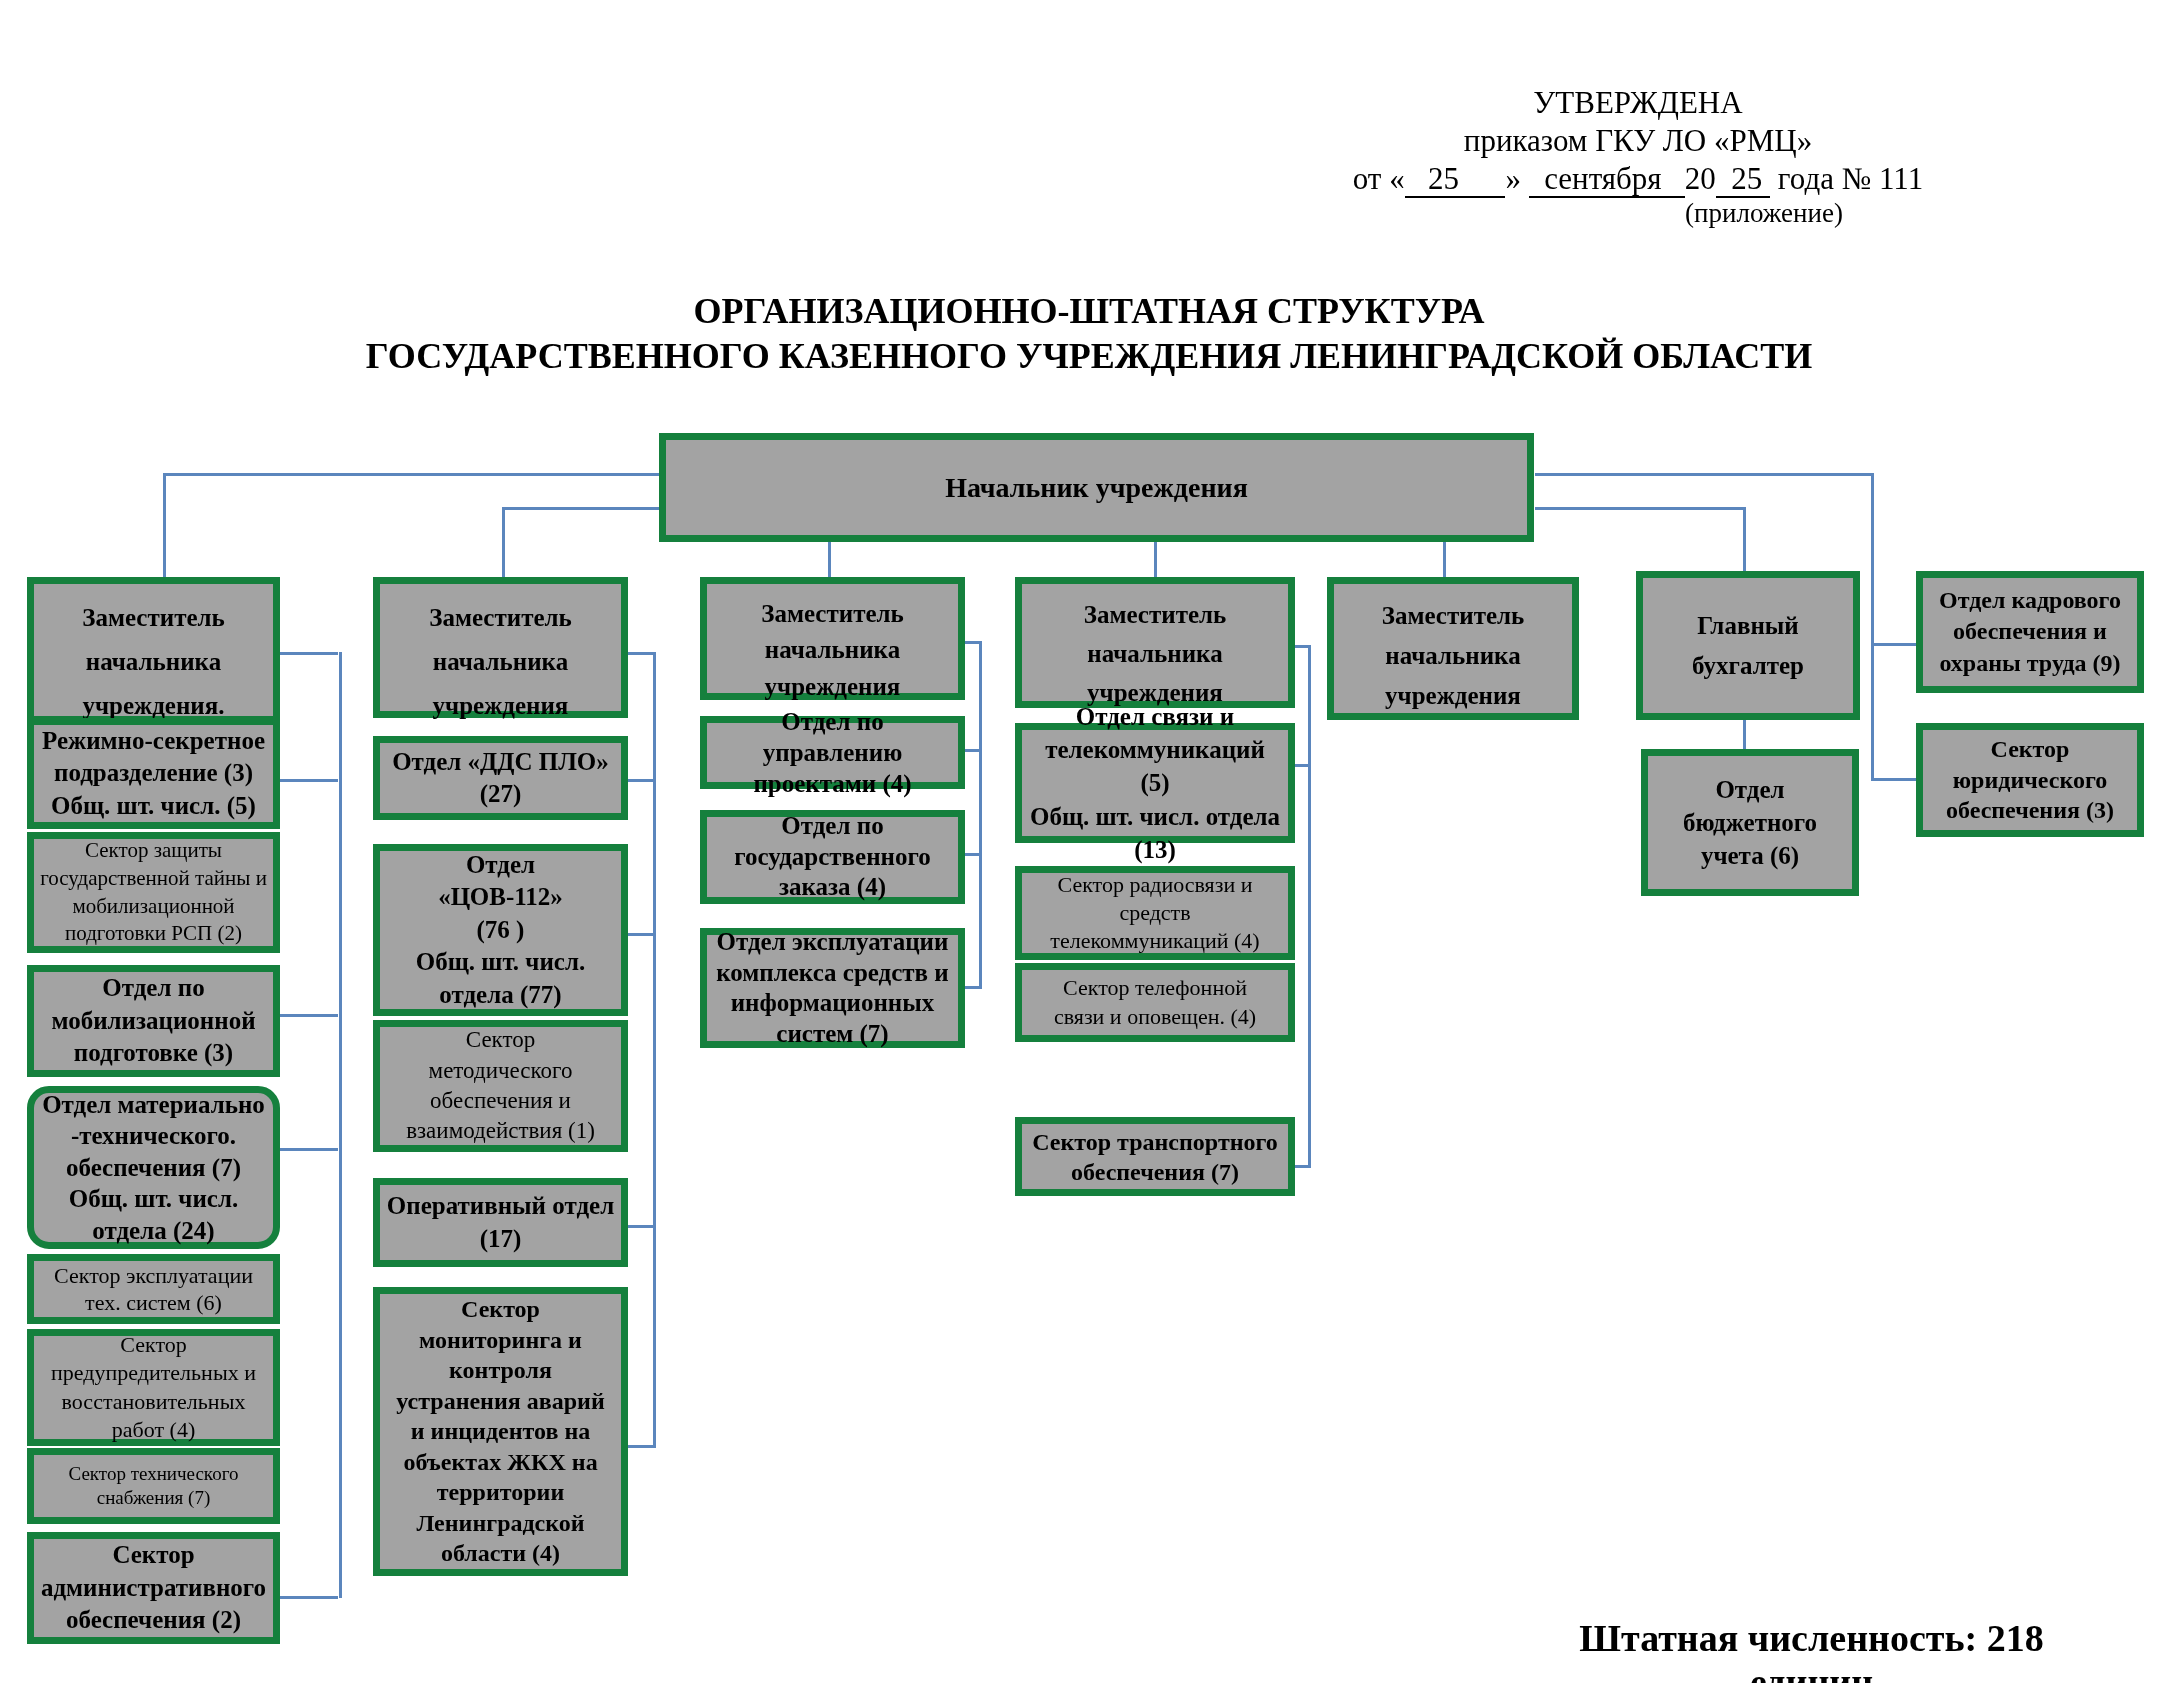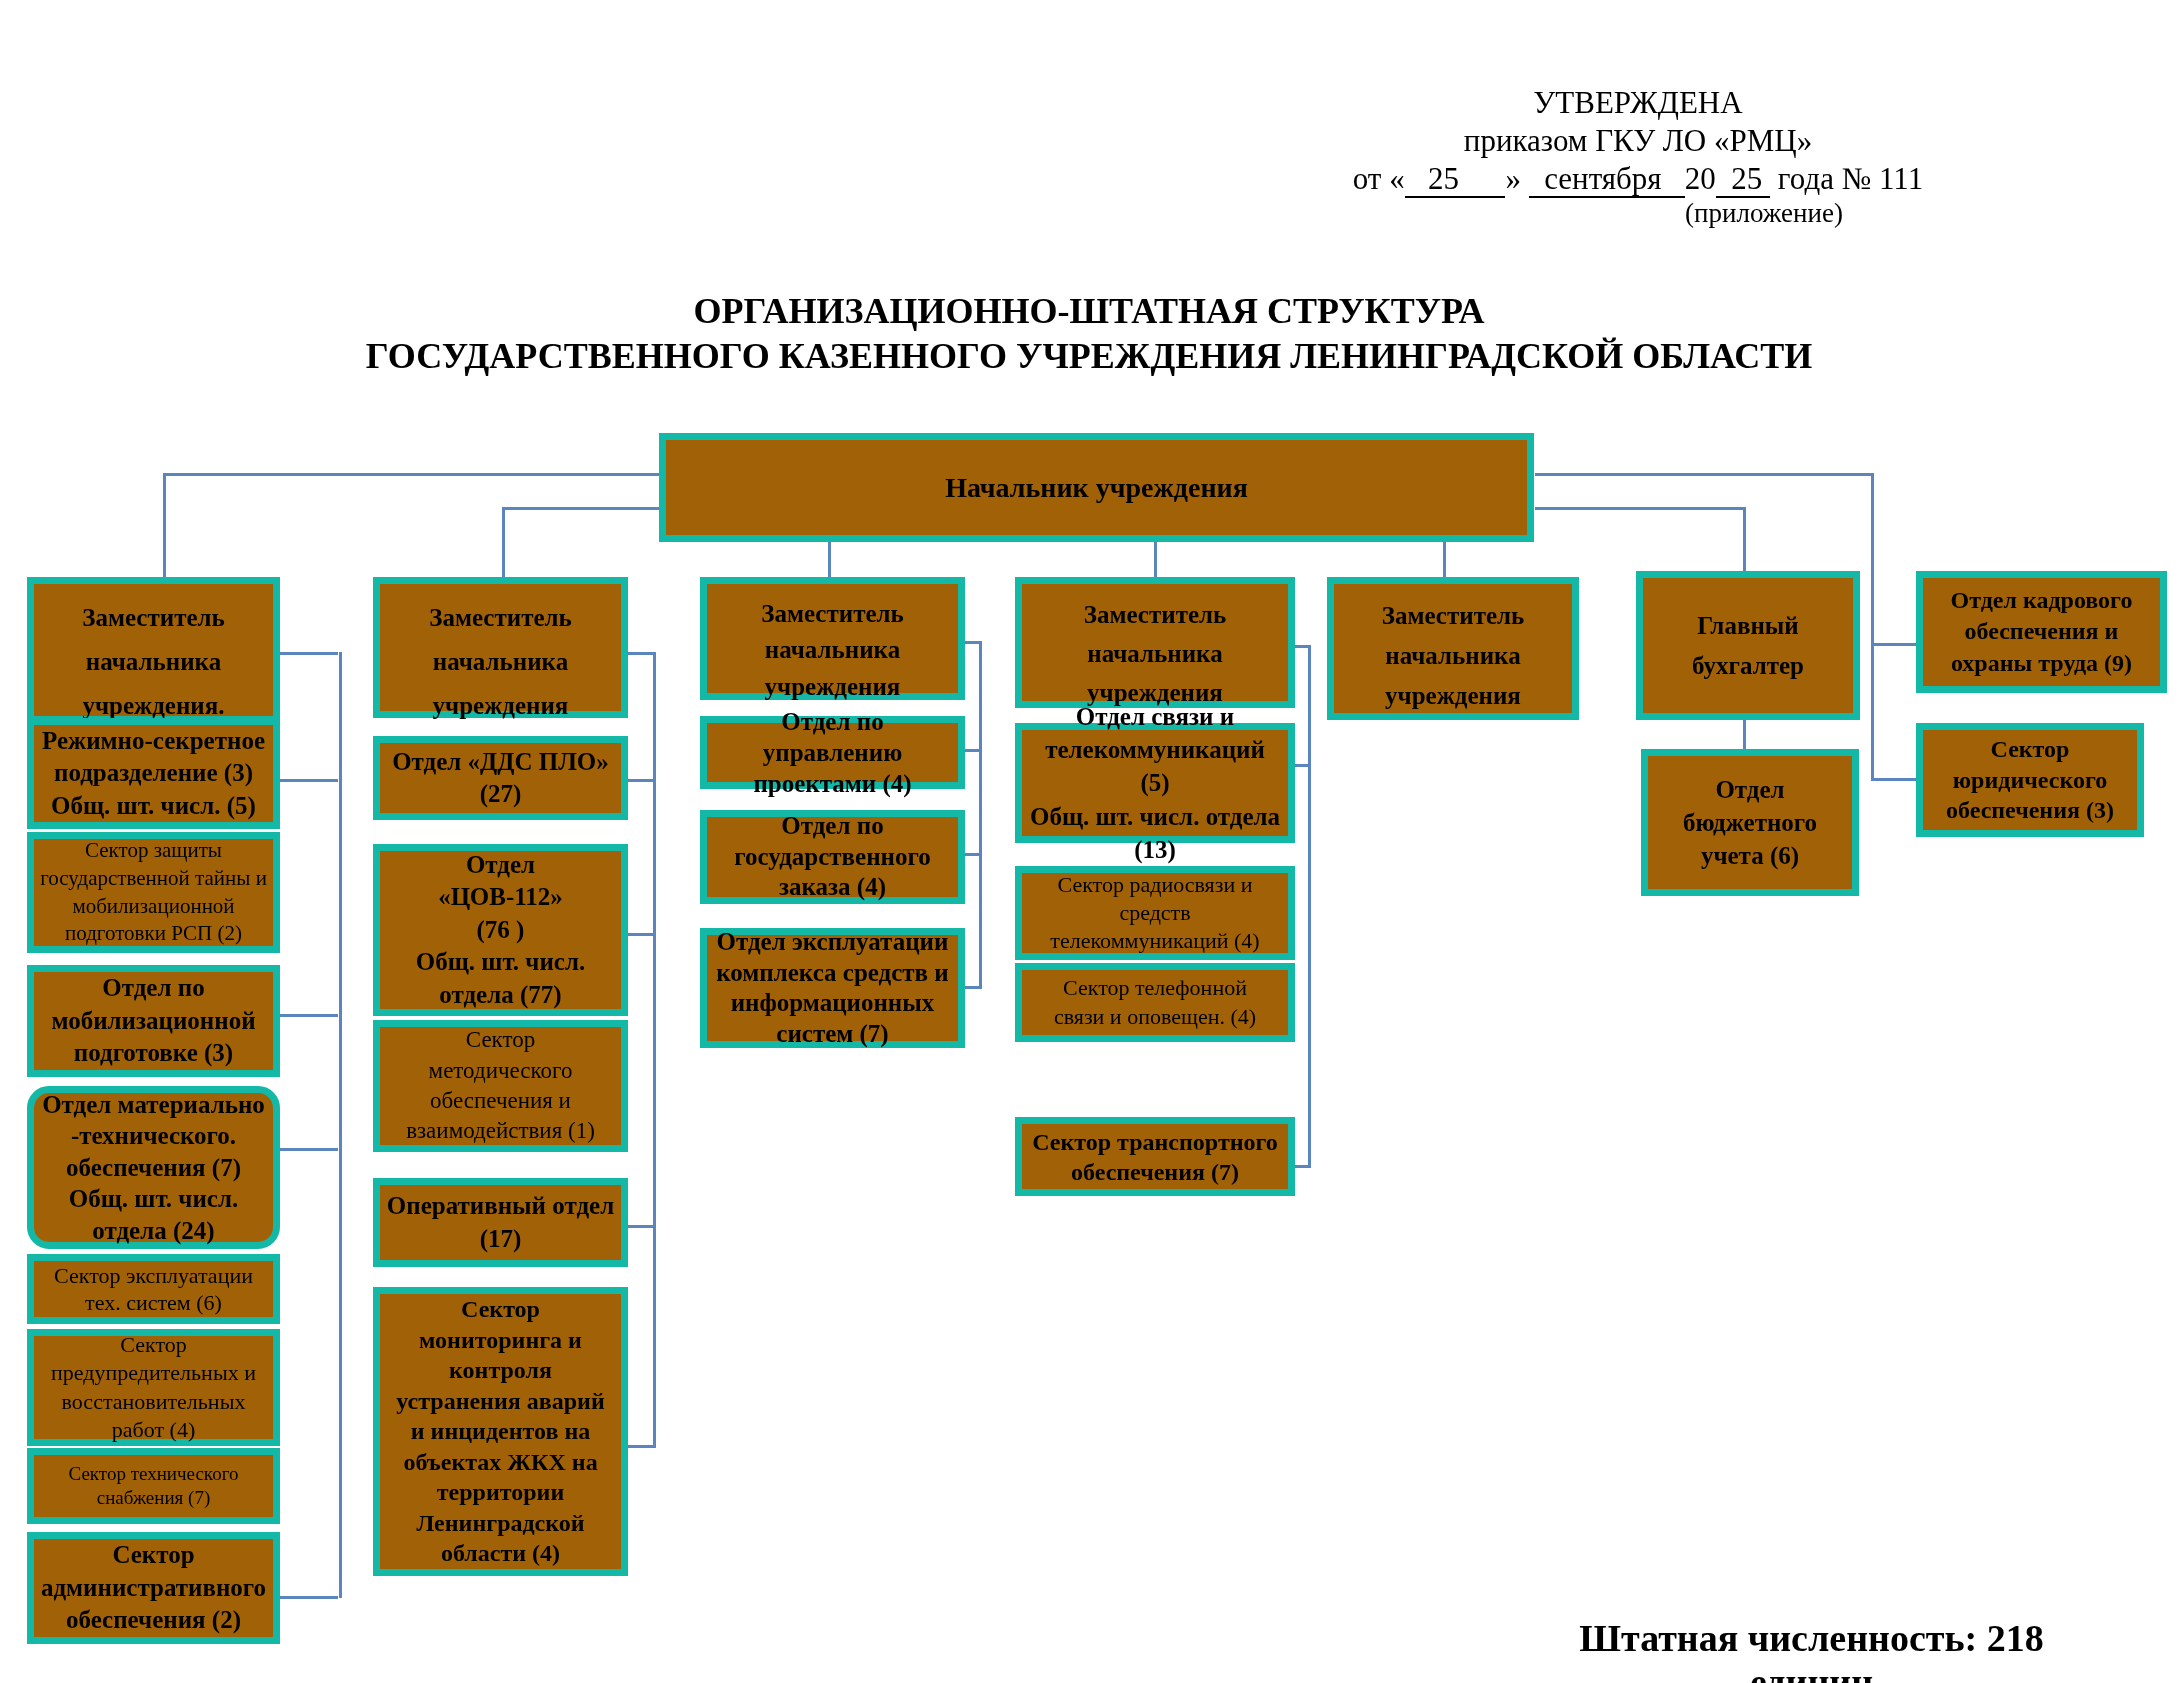--- a/index.html
+++ b/index.html
@@ -23,22 +23,22 @@
   .approval .appendix{font-size:27px;text-indent:252px;}
   
   .doc-title{
     position:absolute;left:0;top:289px;width:2178px;
     text-align:center;font-weight:bold;font-size:36px;line-height:1.25;
   }
   
   .box{
     position:absolute;
     box-sizing:border-box;
-    border:7px solid #14b8a6;
-    background:#a16207;
+    border:7px solid #15803d;
+    background:#a3a3a3;
     display:flex;align-items:center;justify-content:center;
     text-align:center;
     white-space:pre-line;
     font-size:23px;line-height:1.42;
     padding:2px 6px;
     z-index:2;
   }
   .b{font-weight:bold;font-size:25px;}
   .ta{align-items:flex-start;padding-top:12px;line-height:1.75;}
   
@@ -198,21 +198,21 @@
   <div class="box b ta" style="left:1327px;top:577px;width:252px;height:143px;line-height:1.6;">Заместитель
 начальника
 учреждения</div>
 
   <div class="box b ta" style="left:1636px;top:571px;width:224px;height:149px;padding-top:28px;line-height:1.6;">Главный
 бухгалтер</div>
   <div class="box b" style="left:1641px;top:749px;width:218px;height:147px;line-height:1.33;">Отдел
 бюджетного
 учета (6)</div>
 
-  <div class="box b" style="left:1916px;top:571px;width:251px;height:122px;font-size:24px;line-height:1.3;">Отдел кадрового
+  <div class="box b" style="left:1916px;top:571px;width:228px;height:122px;font-size:24px;line-height:1.3;">Отдел кадрового
 обеспечения и
 охраны труда (9)</div>
   <div class="box b" style="left:1916px;top:723px;width:228px;height:114px;font-size:24px;line-height:1.28;">Сектор
 юридического
 обеспечения (3)</div>
 
   <div class="footer-note">Штатная численность: 218 единиц</div>
 
 </div>
 

